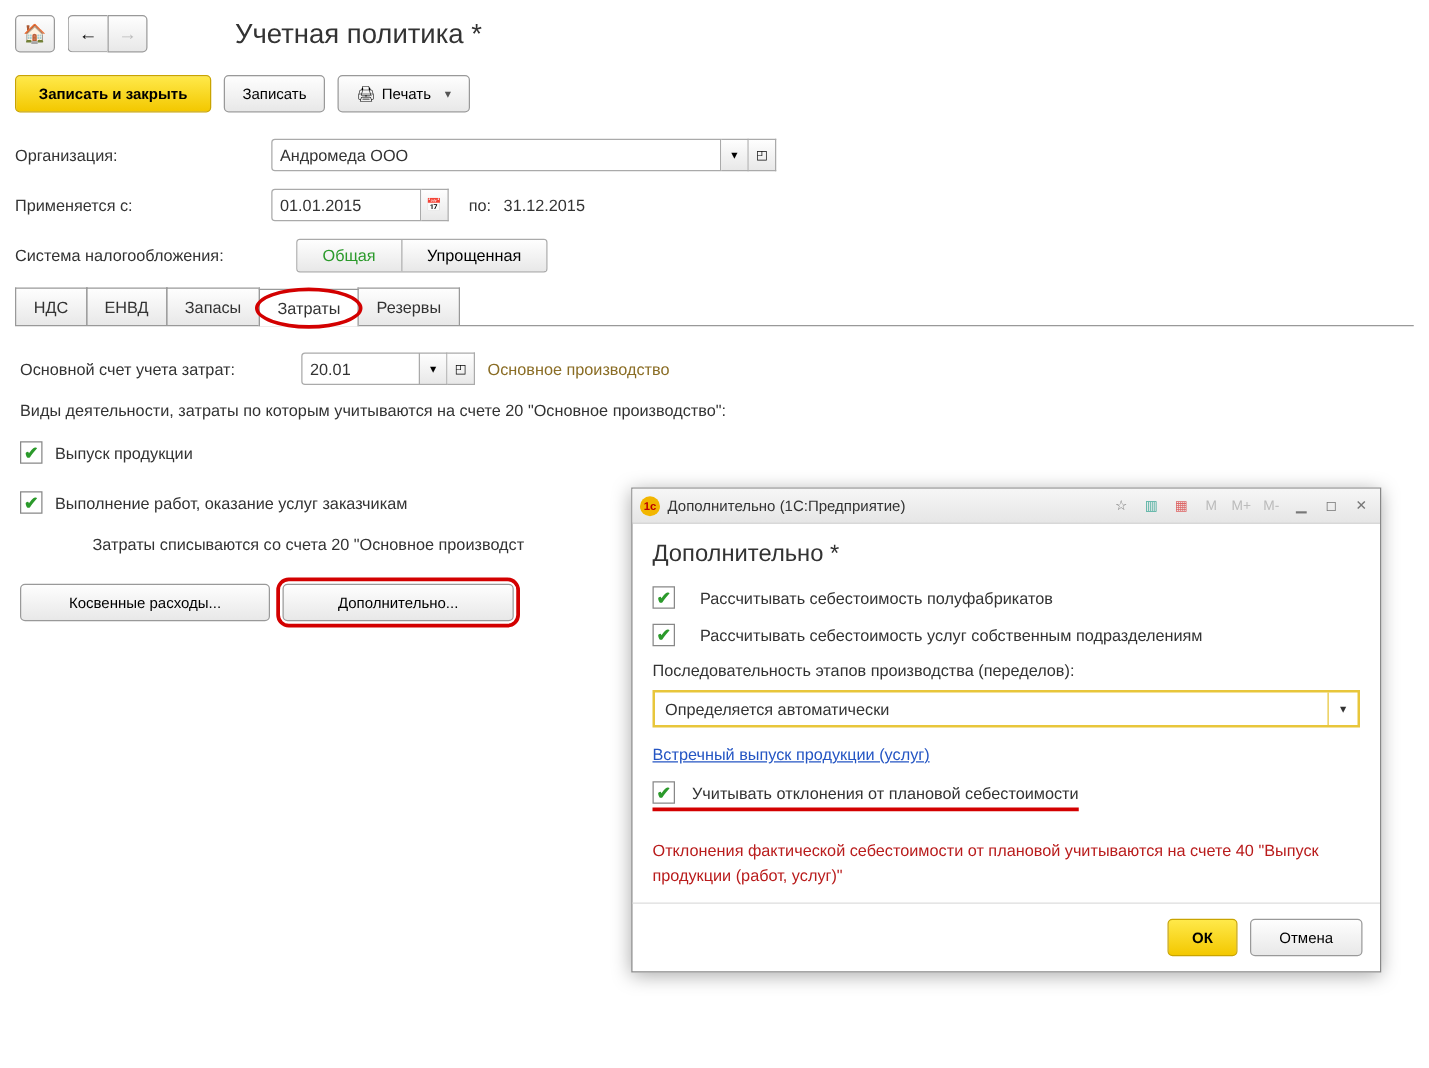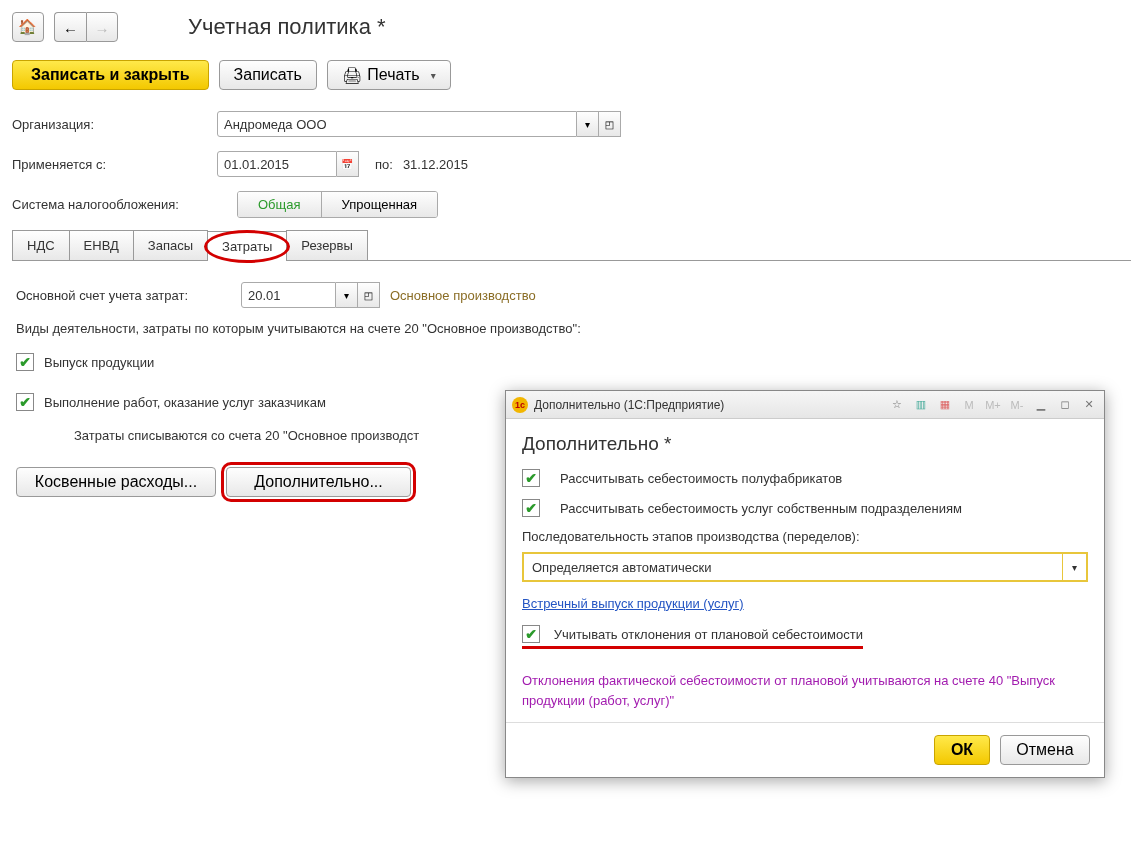--- a/index.html
+++ b/index.html
@@ -4,21 +4,21 @@
 <style>
   * { box-sizing: border-box; font-family: Arial, sans-serif; }
   body { margin: 0; padding: 12px; font-size: 13px; color: #333; background: #fff; width: 1143px; }
   .top-row { display: flex; align-items: center; gap: 10px; margin-bottom: 18px; }
   .icon-btn { width: 32px; height: 30px; border: 1px solid #999; border-radius: 4px; background: linear-gradient(#fefefe,#e8e8e8); display: inline-flex; align-items: center; justify-content: center; cursor: pointer; font-size: 15px; }
   .nav-group { display: inline-flex; }
   .nav-group .icon-btn:first-child { border-radius: 4px 0 0 4px; border-right: none; }
   .nav-group .icon-btn:last-child { border-radius: 0 4px 4px 0; }
   .page-title { font-size: 22px; font-weight: normal; margin-left: 60px; }
   .toolbar { display: flex; gap: 10px; margin-bottom: 20px; }
-  .btn { height: 30px; padding: 0 14px; border: 1px solid #999; border-radius: 4px; background: linear-gradient(#fefefe,#e8e8e8); cursor: pointer; font-size: 16px; display: inline-flex; align-items: center; gap: 5px; }
+  .btn { height: 30px; padding: 0 14px; border: 1px solid #999; border-radius: 4px; background: linear-gradient(#fefefe,#e8e8e8); cursor: pointer; font-size: 12px; display: inline-flex; align-items: center; gap: 5px; }
   .btn.primary { background: linear-gradient(#ffe94a,#f3c800); font-weight: bold; border:1px solid #c9a400; padding:0 18px; }
   .btn.dropdown::after { content: "▾"; font-size: 10px; margin-left: 6px; color:#555; }
   .form-row { display: flex; align-items: center; margin-bottom: 12px; min-height: 28px; }
   .form-label { width: 205px; }
   .textbox { height: 26px; border: 1px solid #aaa; background: #fff; padding: 0 6px; display: inline-flex; align-items: center; }
   .combo-group { display: inline-flex; }
   .combo-group .textbox { border-radius: 3px 0 0 3px; }
   .combo-btn { width: 22px; height: 26px; border:1px solid #aaa; border-left:none; background:linear-gradient(#fefefe,#e8e8e8); display:inline-flex; align-items:center; justify-content:center; font-size:10px; cursor:pointer; }
   .toggle-group { display: inline-flex; border:1px solid #aaa; border-radius:3px; overflow:hidden; }
   .toggle { padding: 5px 20px; background:linear-gradient(#fefefe,#e8e8e8); cursor:pointer; border:none; font-size:13px;}
@@ -42,21 +42,21 @@
   .tb-icon { width:18px; height:18px; display:inline-flex; align-items:center; justify-content:center; font-size:11px; color:#777; cursor:pointer; }
   .m-label { color:#bbb; font-variant:small-caps; }
   .modal-body { padding:14px 16px 12px; }
   .modal-title { font-size:19px; margin-bottom:14px; }
   .m-check-row { display:flex; align-items:center; margin-bottom:12px; gap:10px;}
   .m-combo { display:flex; border:2px solid #e8c63b; height:30px; align-items:center; margin-bottom:14px; }
   .m-combo .textval { flex:1; padding:0 8px; }
   .m-combo .dd { width:24px; height:100%; border-left:1px solid #e8c63b; display:flex; align-items:center; justify-content:center; font-size:10px; cursor:pointer;}
   .m-link { color:#2455c3; text-decoration:underline; cursor:pointer; display:inline-block; margin-bottom:14px;}
   .m-underline { border-bottom:3px solid #d30000; padding-bottom:3px; display:inline-block;}
-  .m-hint { color:#a21caf; margin-top:10px; line-height:1.5;}
+  .m-hint { color:#b91c1c; margin-top:10px; line-height:1.5;}
   .modal-footer { display:flex; justify-content:flex-end; gap:10px; padding:12px 14px; border-top:1px solid #ddd;}
   .btn.ok { background:linear-gradient(#ffe94a,#f3c800); font-weight:bold; border:1px solid #c9a400;}
   .logo-1c { width:16px; height:16px; border-radius:50%; background:#f2b600; display:inline-flex; align-items:center; justify-content:center; font-size:9px; color:#b00; font-weight:bold;}
 </style>
 </head>
 <body>
 
 <div class="top-row">
   <button class="icon-btn">
       <span>🏠</span>

